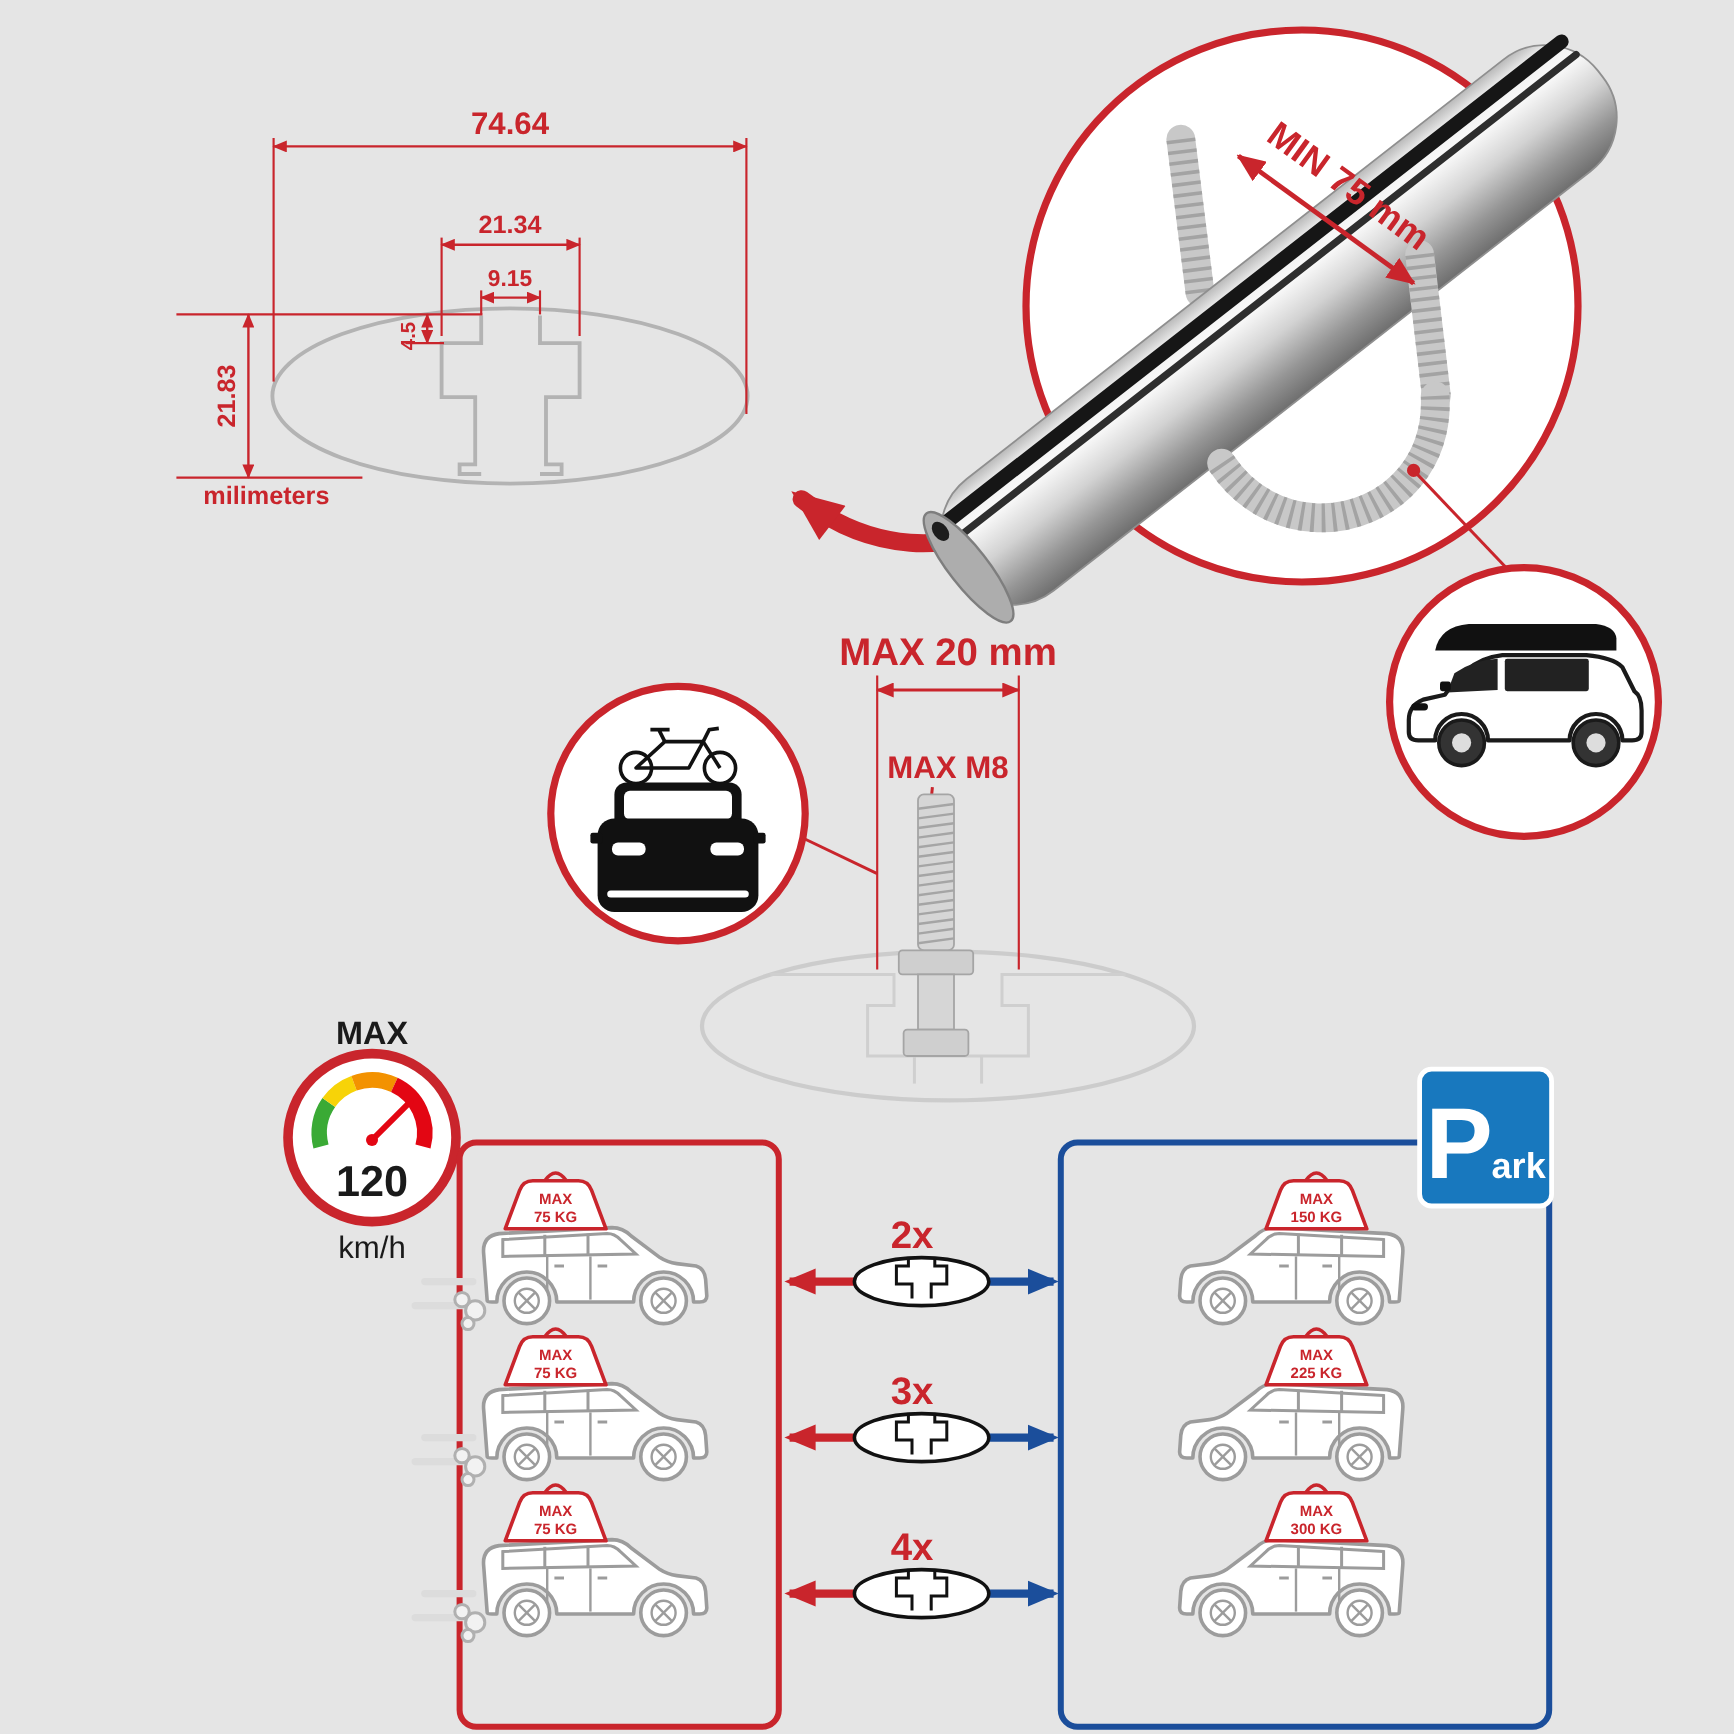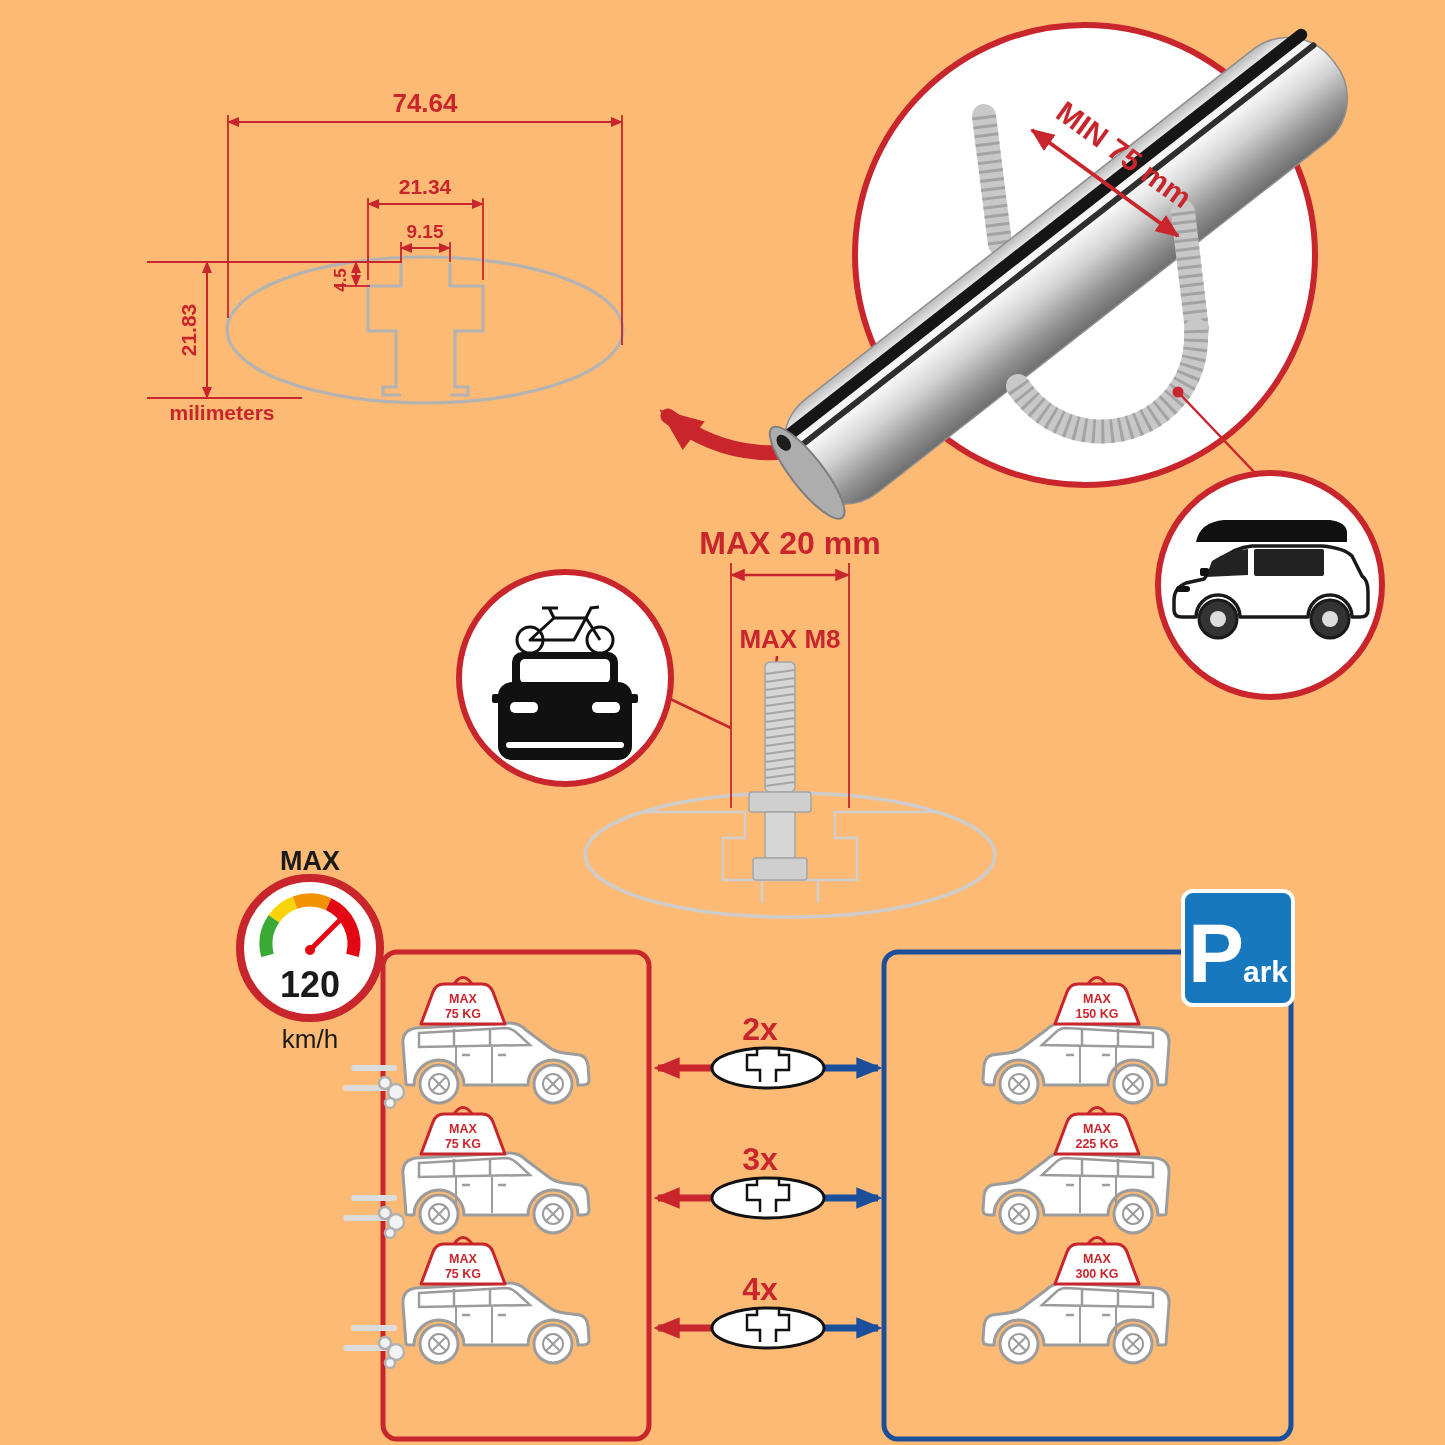--- a/index.html
+++ b/index.html
@@ -1,16 +1,16 @@
 <!DOCTYPE html>
 <html><head>
 <meta charset="utf-8">
 <style>
   html,body{margin:0;padding:0;background:#fff;}
-  .canvas{position:relative;width:1445px;height:1445px;background:#fdba74;overflow:hidden;}
+  .canvas{position:relative;width:1445px;height:1445px;background:#e5e5e5;overflow:hidden;}
   svg{position:absolute;left:0;top:0;}
   svg text{font-family:"Liberation Sans", sans-serif;}
   .red-t{fill:#c9252c;font-weight:bold;}
   .white-t{fill:#ffffff;font-weight:bold;}
   .black-t{fill:#1a1a1a;font-weight:bold;}
   .dim{stroke:#c9252c;stroke-width:2;fill:none;}
   .ext{stroke:#c9252c;stroke-width:1.8;fill:none;}
   .gline{stroke:#b3b3b3;stroke-width:3.2;fill:none;}
   .faint{stroke:#cfcfcf;stroke-width:2.5;fill:none;}
 </style>

